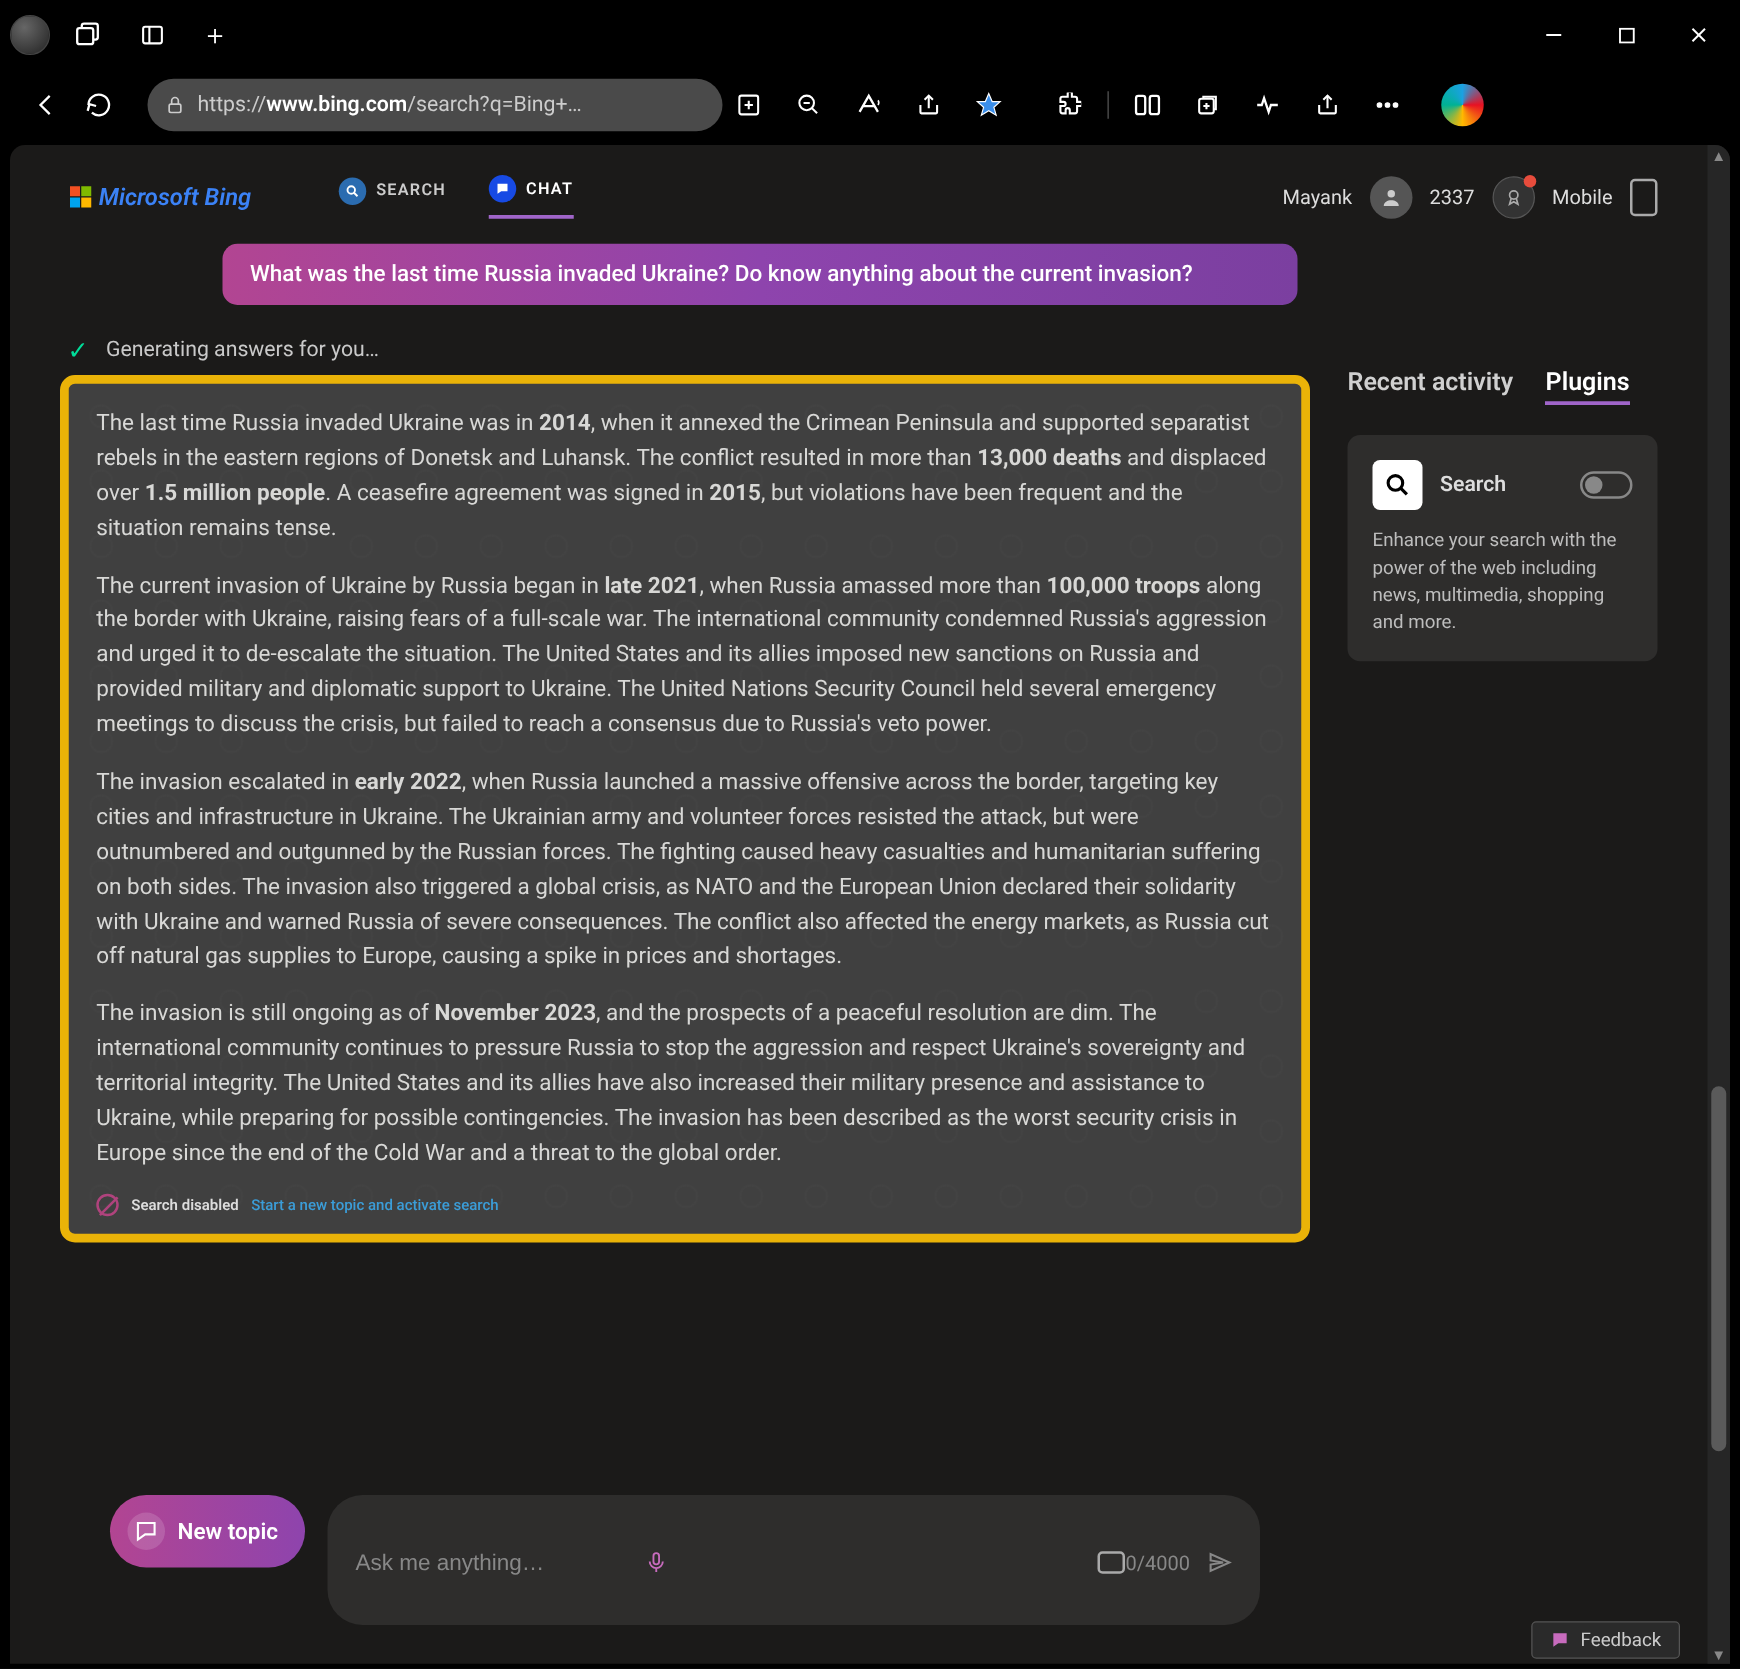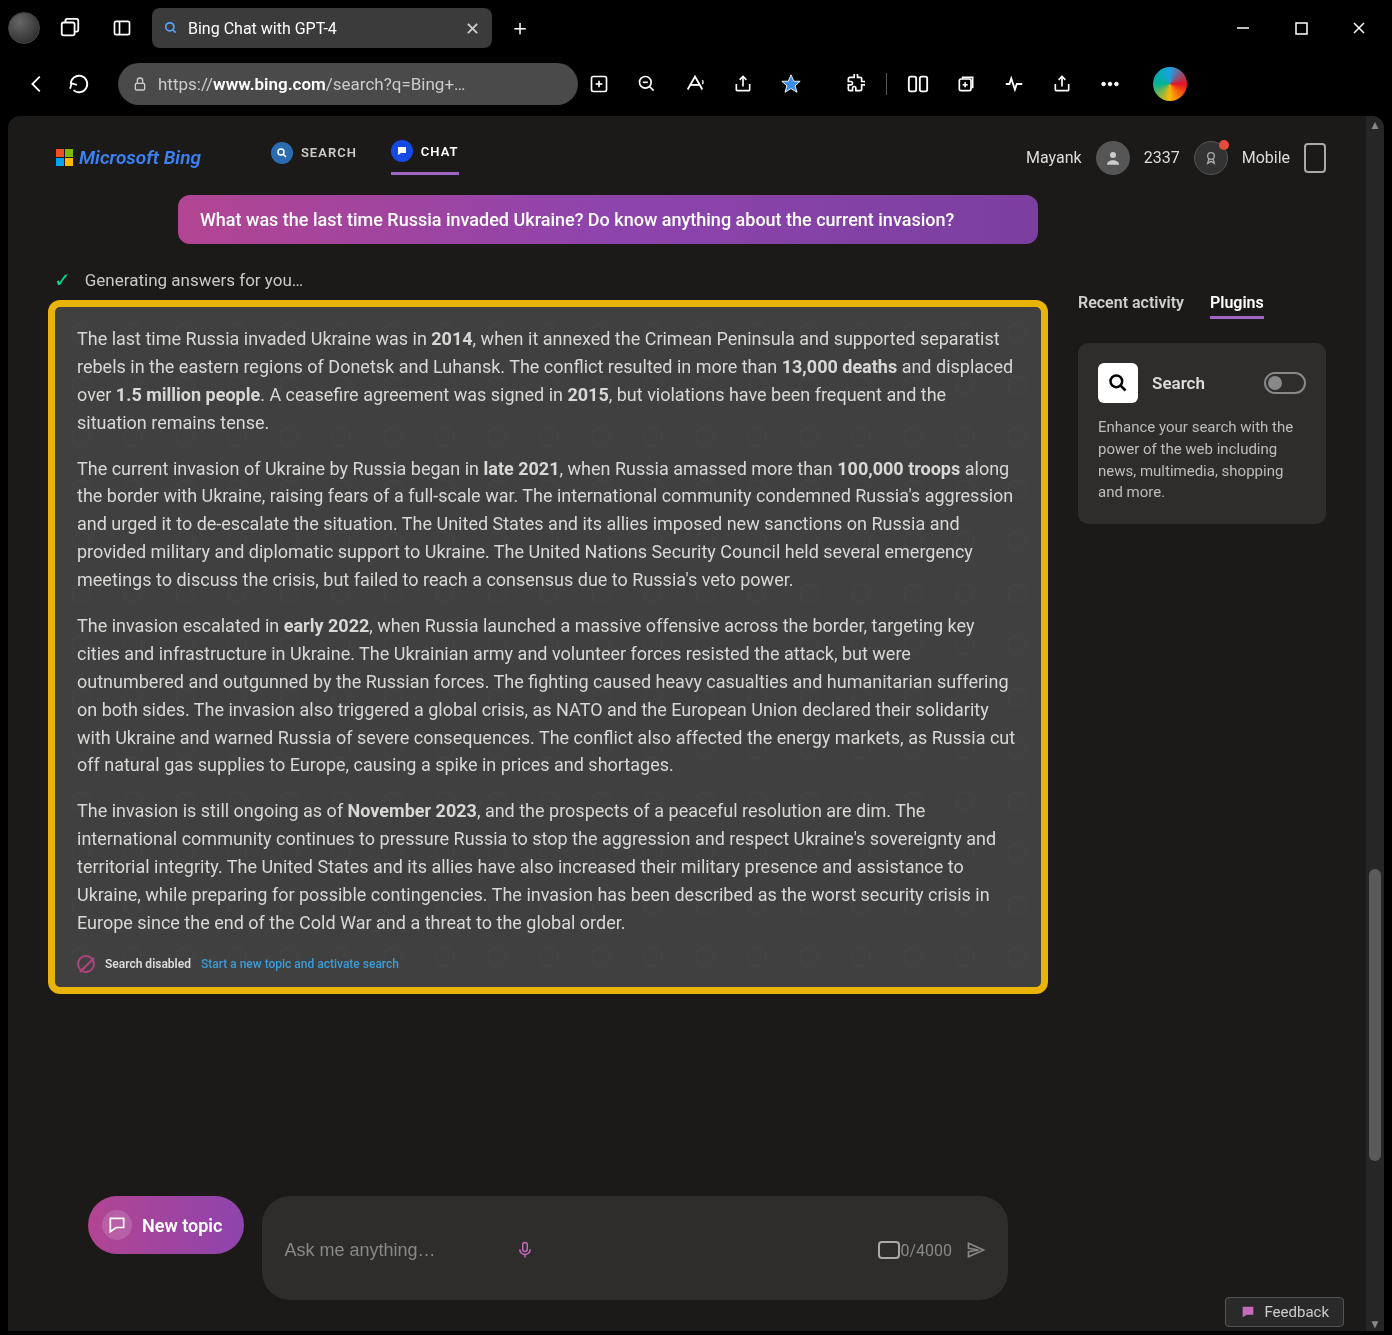--- a/index.html
+++ b/index.html
@@ -166,21 +166,21 @@
 }
 .ci-top { display: flex; align-items: center; }
 .ci-top input { flex:1; background: transparent; border: none; outline: none; font-size: 18px; color: #ddd; }
 .ci-top input::placeholder { color: #888; }
 .mic { color: #c76bbd; font-size: 20px; }
 .ci-bottom { display: flex; align-items: center; justify-content: space-between; color: #888; font-size: 16px; margin-left: 15px; }
 .cam-icon { width: 22px; height: 18px; border: 2px solid #aaa; border-radius: 4px; position: relative; }
 .ci-right { display: flex; align-items: center; gap: 14px; }
 .send-icon { color: #777; font-size: 18px; }
 .right-col { width: 300px; padding-top: 98px; }
-.side-tabs { display: flex; gap: 26px; font-size: 16px; font-weight: 600; color: #d0d0d0; margin-bottom: 24px; }
+.side-tabs { display: flex; gap: 26px; font-size: 20px; font-weight: 600; color: #d0d0d0; margin-bottom: 24px; }
 .side-tab.active { color: #fff; border-bottom: 3px solid #a065c9; padding-bottom: 4px; }
 .plugin-card { background: #2e2d2c; border-radius: 10px; padding: 20px; }
 .pc-head { display: flex; align-items: center; gap: 14px; margin-bottom: 14px; }
 .pc-icon { width: 40px; height: 40px; background: #fff; border-radius: 6px; display:flex; align-items:center; justify-content:center; color:#000; font-size:20px;}
 .pc-title { font-size: 17px; font-weight: 600; color: #ddd; flex: 1;}
 .toggle { width: 42px; height: 22px; border: 2px solid #888; border-radius: 14px; position: relative; }
 .toggle::after { content:""; position:absolute; left:2px; top:2px; width:14px; height:14px; border-radius:50%; background:#888; }
 .pc-desc { font-size: 15px; color: #bdbdbd; line-height: 1.45; }
 .scrollbar { width: 18px; background: #262626; position: relative; border-radius: 0 12px 0 0; }
 .scroll-up, .scroll-down { position: absolute; left: 3px; width:12px; height: 12px; color:#888; font-size:12px; text-align:center; }
@@ -204,30 +204,20 @@
     <svg width="22" height="22" viewBox="0 0 24 24" fill="none" stroke="#fff" stroke-width="2">
         <rect x="3" y="6" width="14" height="14" rx="2"></rect>
         <path d="M7 6V4a2 2 0 0 1 2-2h10a2 2 0 0 1 2 2v10a2 2 0 0 1-2 2h-2"></path>
       </svg>
   </div>
   <div class="tb-icon">
     <svg width="20" height="20" viewBox="0 0 24 24" fill="none" stroke="#fff" stroke-width="2">
         <rect x="3" y="4" width="18" height="16" rx="2"></rect>
         <line x1="9" y1="4" x2="9" y2="20"></line>
       </svg>
-  </div>
-  <div class="tab">
-    <span class="search-glyph">
-      <svg width="14" height="14" viewBox="0 0 24 24" fill="none" stroke="#54a3ff" stroke-width="3">
-          <circle cx="10" cy="10" r="7"></circle>
-          <line x1="20" y1="20" x2="15" y2="15"></line>
-        </svg>
-    </span>
-    <span class="tab-title">Bing Chat with GPT-4</span>
-    <span class="close-x">✕</span>
   </div>
   <div class="plus">＋</div>
   <div class="titlebar-spacer"></div>
   <div class="win-ctrl">
       <svg width="14" height="14">
         <line x1="1" y1="7" x2="13" y2="7" stroke="#fff" stroke-width="1.5"></line>
       </svg>
     </div>
   <div class="win-ctrl">
       <svg width="13" height="13">

